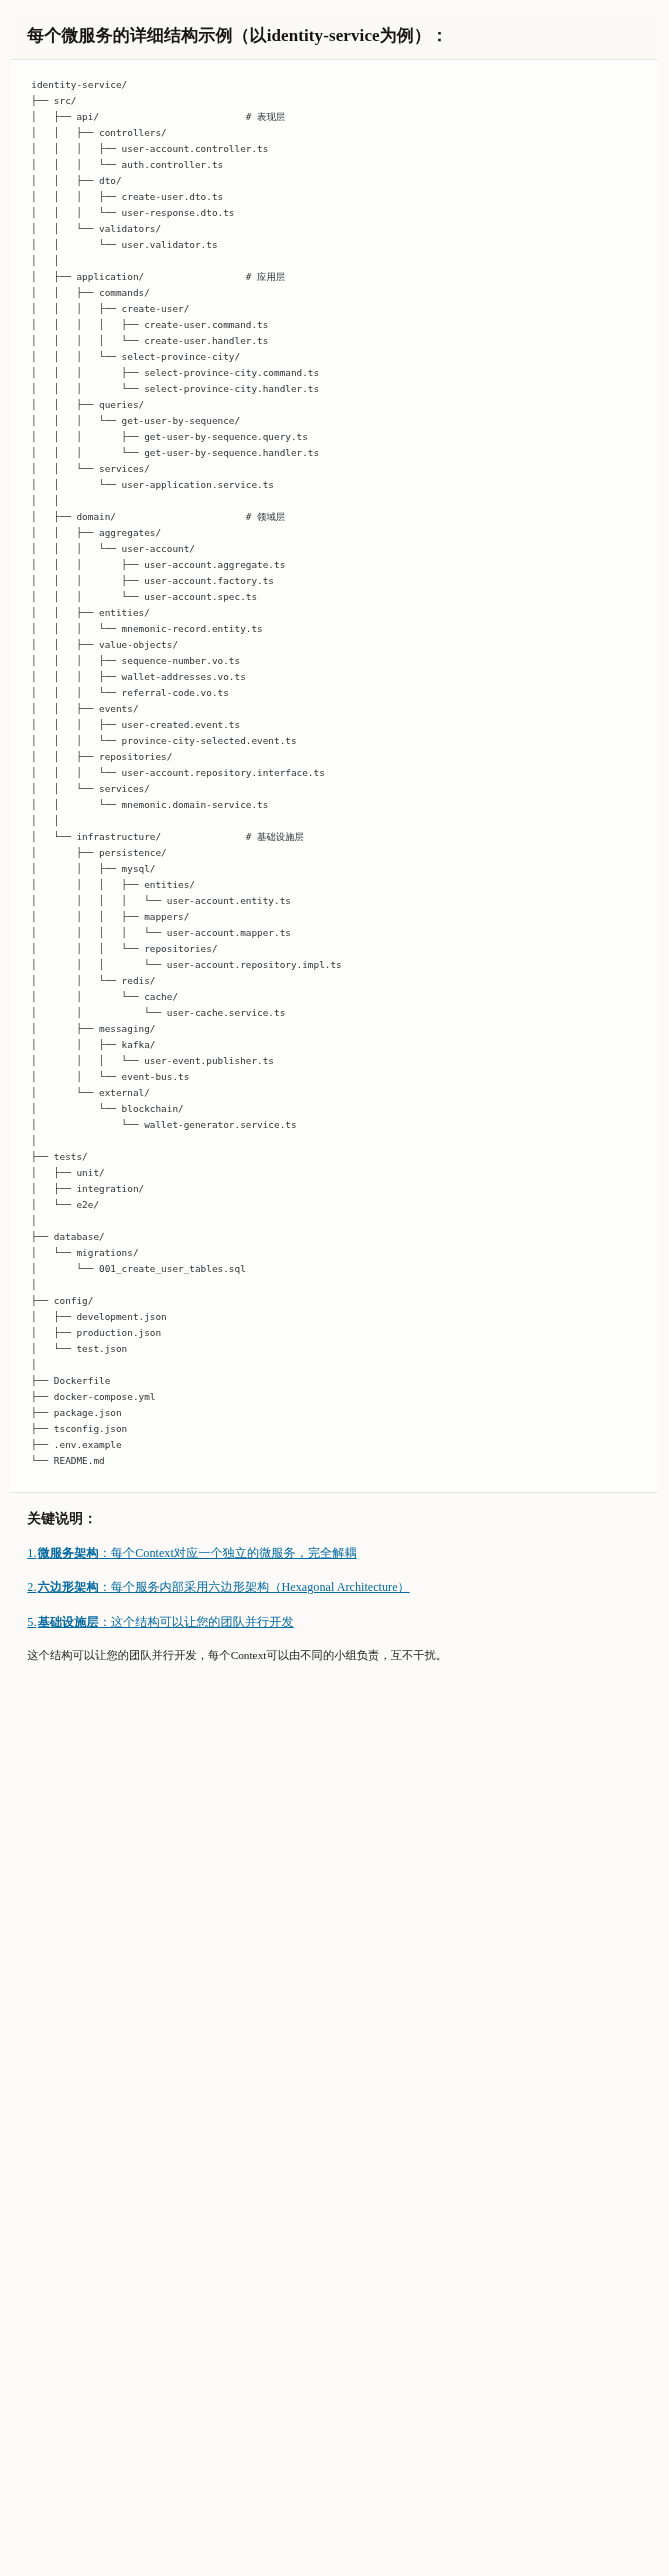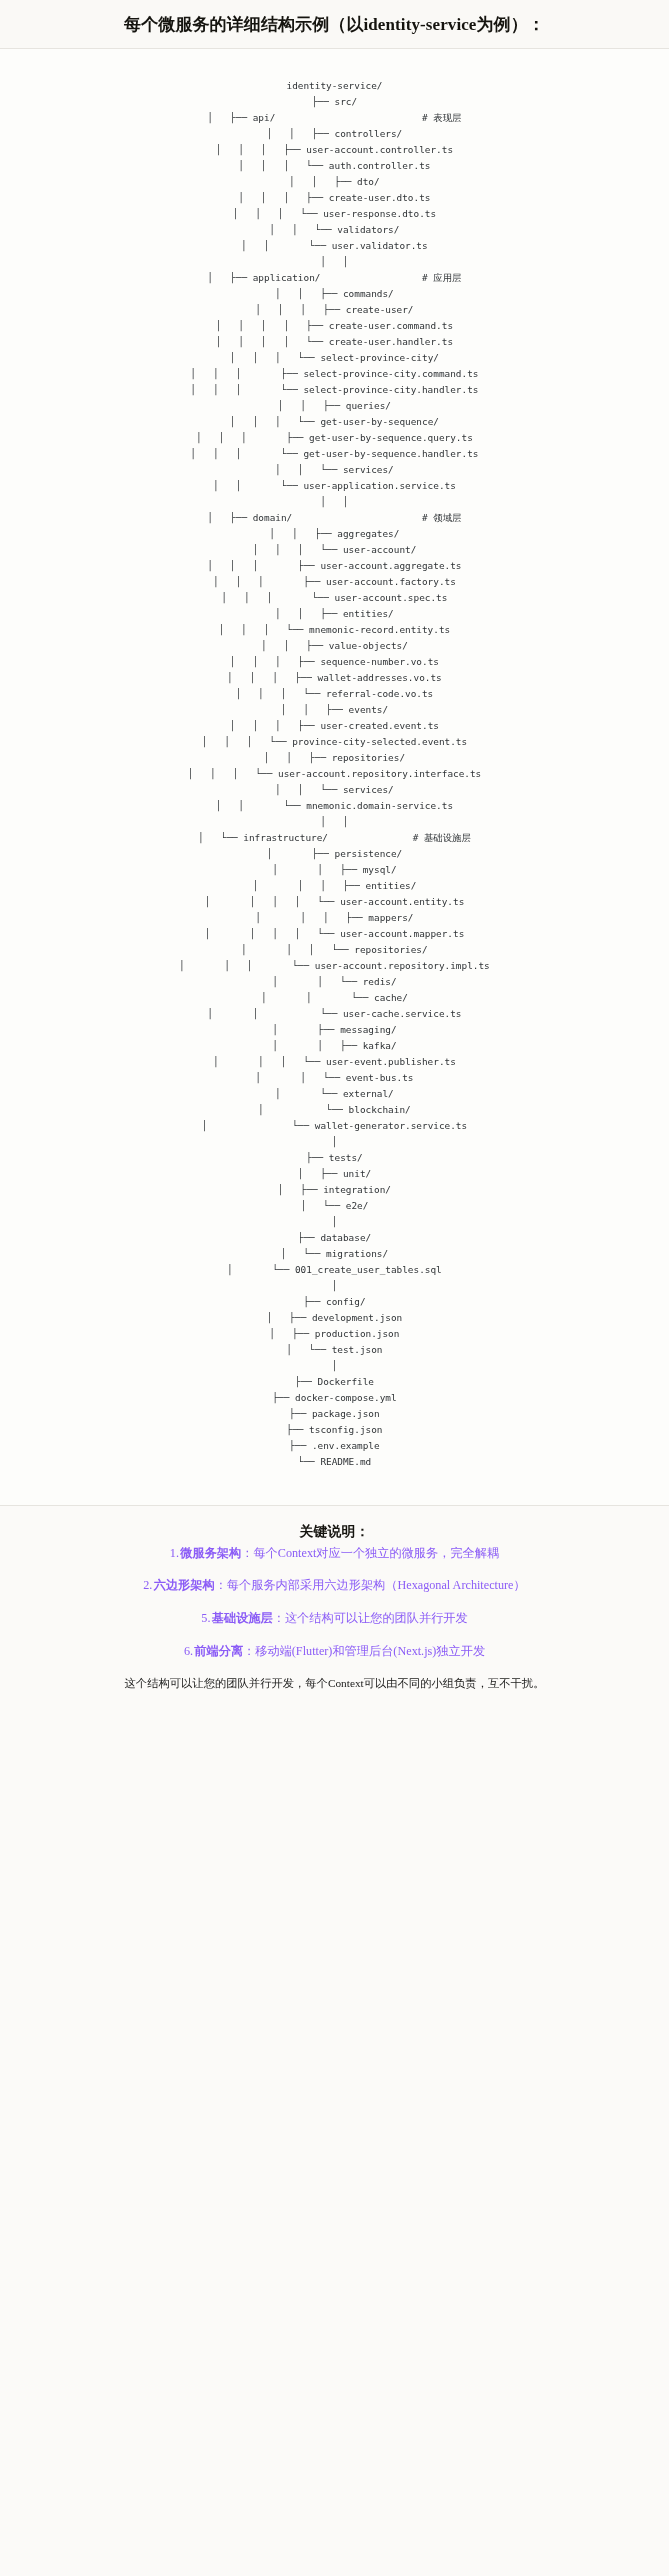--- a/index.html
+++ b/index.html
@@ -10,22 +10,21 @@
   body {
     width: 669px;
     font-family: "Liberation Serif", "DejaVu Serif", serif;
     color: #1a1a19;
     -webkit-font-smoothing: antialiased;
   }
   .page {
     width: 669px;
     box-sizing: border-box;
     background: #fbfaf8;
-    padding: 0;
-    text-align: center;
+    padding: 11px;
   }
 
   
   .doc-header {
     padding: 13.8px 16.3px 12.5px 16.3px;
     background: #faf9f6;
     border-bottom: 0.6px solid #e6e4df;
   }
   .doc-title {
     font-family: "Liberation Serif", "DejaVu Serif", serif;
@@ -37,21 +36,21 @@
     margin: 0;
   }
 
   
   .tree-block {
     background: #fdfdfb;
     padding: 13.8px 16.3px 19px 16.3px;
     border-bottom: 0.6px solid #e6e4df;
   }
   pre.tree {
-    margin: 16px;
+    margin: 4px;
     font-family: "DejaVu Sans Mono", "Liberation Mono", monospace;
     font-size: 9.4px;
     line-height: 16px;
     color: #2f3336;
     white-space: pre;
     tab-size: 4;
     letter-spacing: 0px;
   }
 
   
@@ -69,23 +68,24 @@
   }
   ol.note-list {
     list-style: none;
     margin: 0;
     padding: 0;
   }
   ol.note-list li {
     font-family: "Liberation Serif", "DejaVu Serif", serif;
     font-size: 12.2px;
     line-height: 1.45;
-    color: #8b5cf6;
-    margin: 4px 0 15px 0;
+    color: #0369a1;
+    margin: 17px 0 15px 0;
     display: block;
+    text-decoration: underline;
   }
   ol.note-list li .num { margin-right: 1.3px; }
   ol.note-list li .term { font-weight: bold; }
   .closing {
     font-family: Liberation Serif, serif;
     font-size: 11.3px;
     line-height: 1.5;
     color: #1a1a19;
     margin: 11.3px 0 0 0;
   }
@@ -195,22 +195,19 @@
     <ol class="note-list">
       <li>
         <span class="num">1.</span><span class="term">微服务架构</span><span class="sep">：</span><span class="body">每个Context对应一个独立的微服务，完全解耦</span>
       </li>
       <li>
         <span class="num">2.</span><span class="term">六边形架构</span><span class="sep">：</span><span class="body">每个服务内部采用六边形架构（Hexagonal Architecture）</span>
       </li>
       <li>
         <span class="num">5.</span><span class="term">基础设施层</span><span class="sep">：</span><span class="body">这个结构可以让您的团队并行开发</span>
       </li>
-      <li>
-        <span class="num">6.</span><span class="term">前端分离</span><span class="sep">：</span><span class="body">移动端(Flutter)和管理后台(Next.js)独立开发</span>
-      </li>
     </ol>
 
     <p class="closing">这个结构可以让您的团队并行开发，每个Context可以由不同的小组负责，互不干扰。</p>
   </div>
 
 </div>
 
 
 </body></html>

